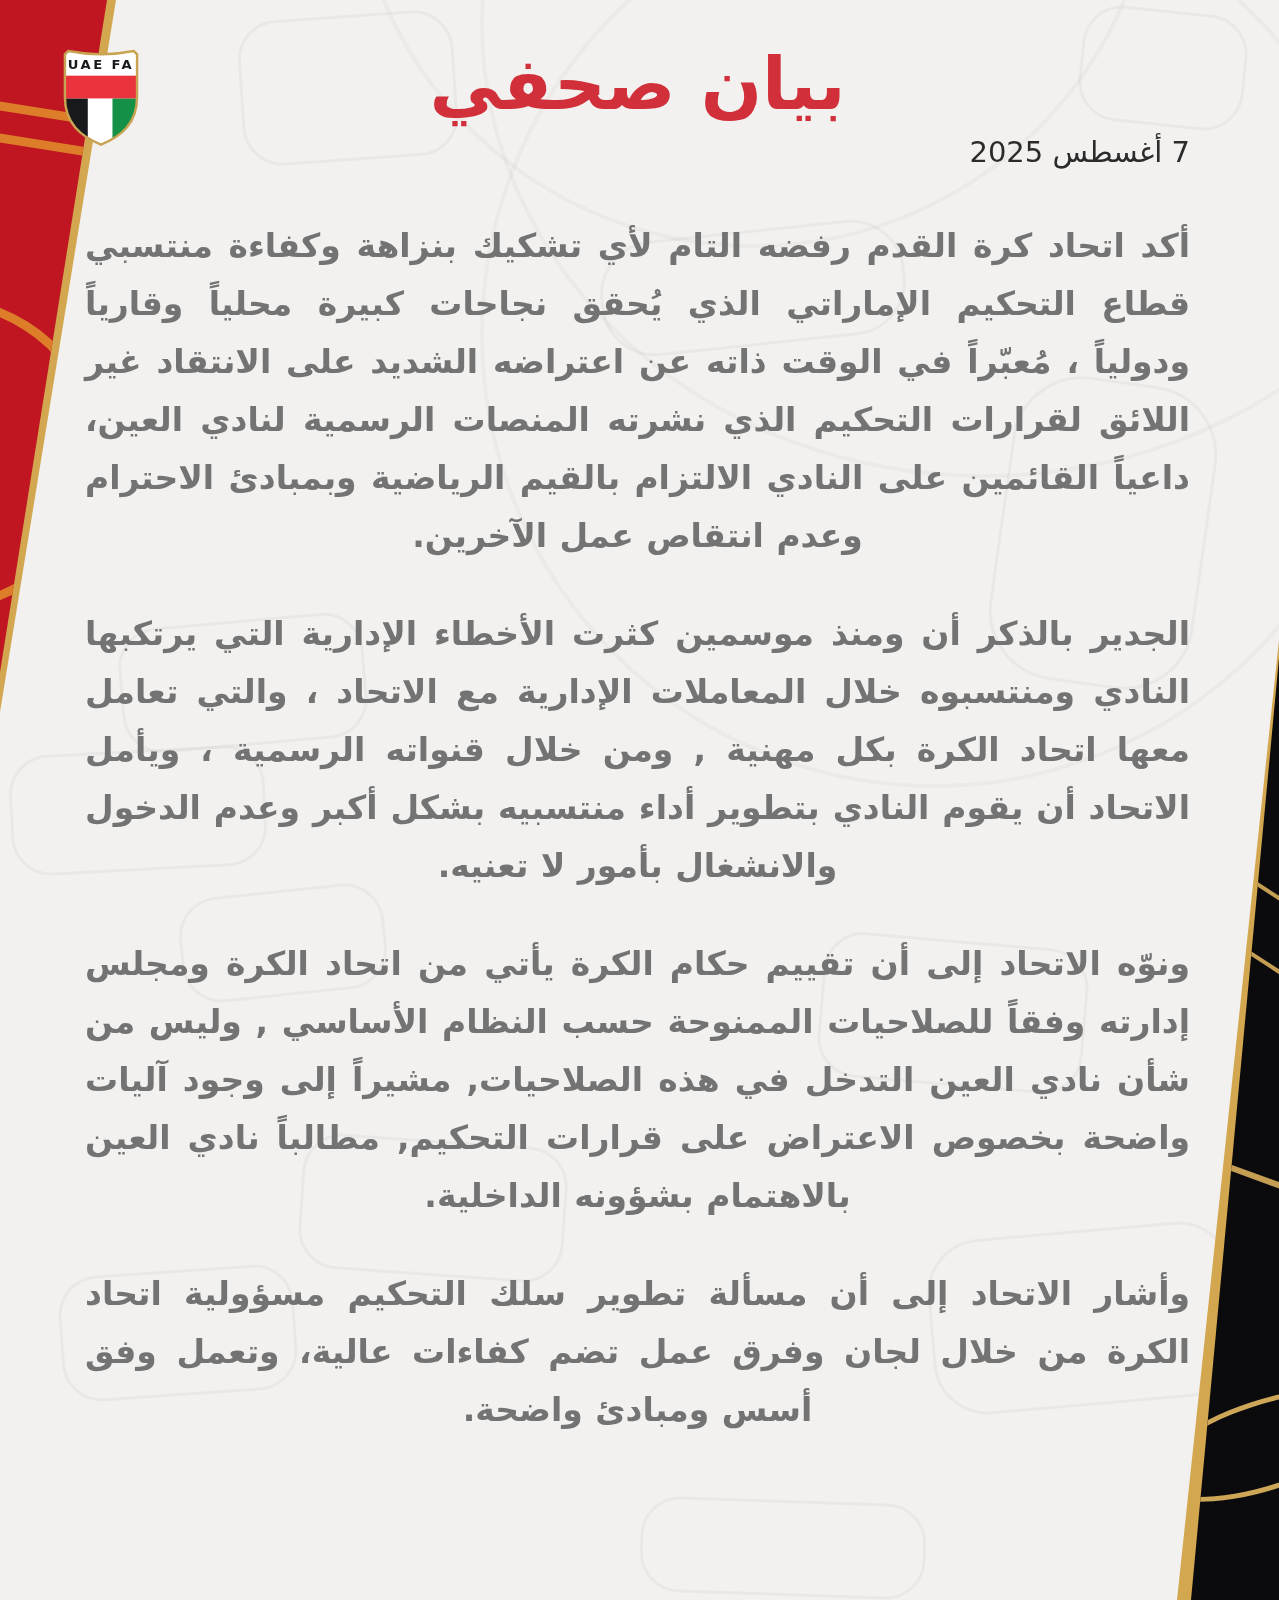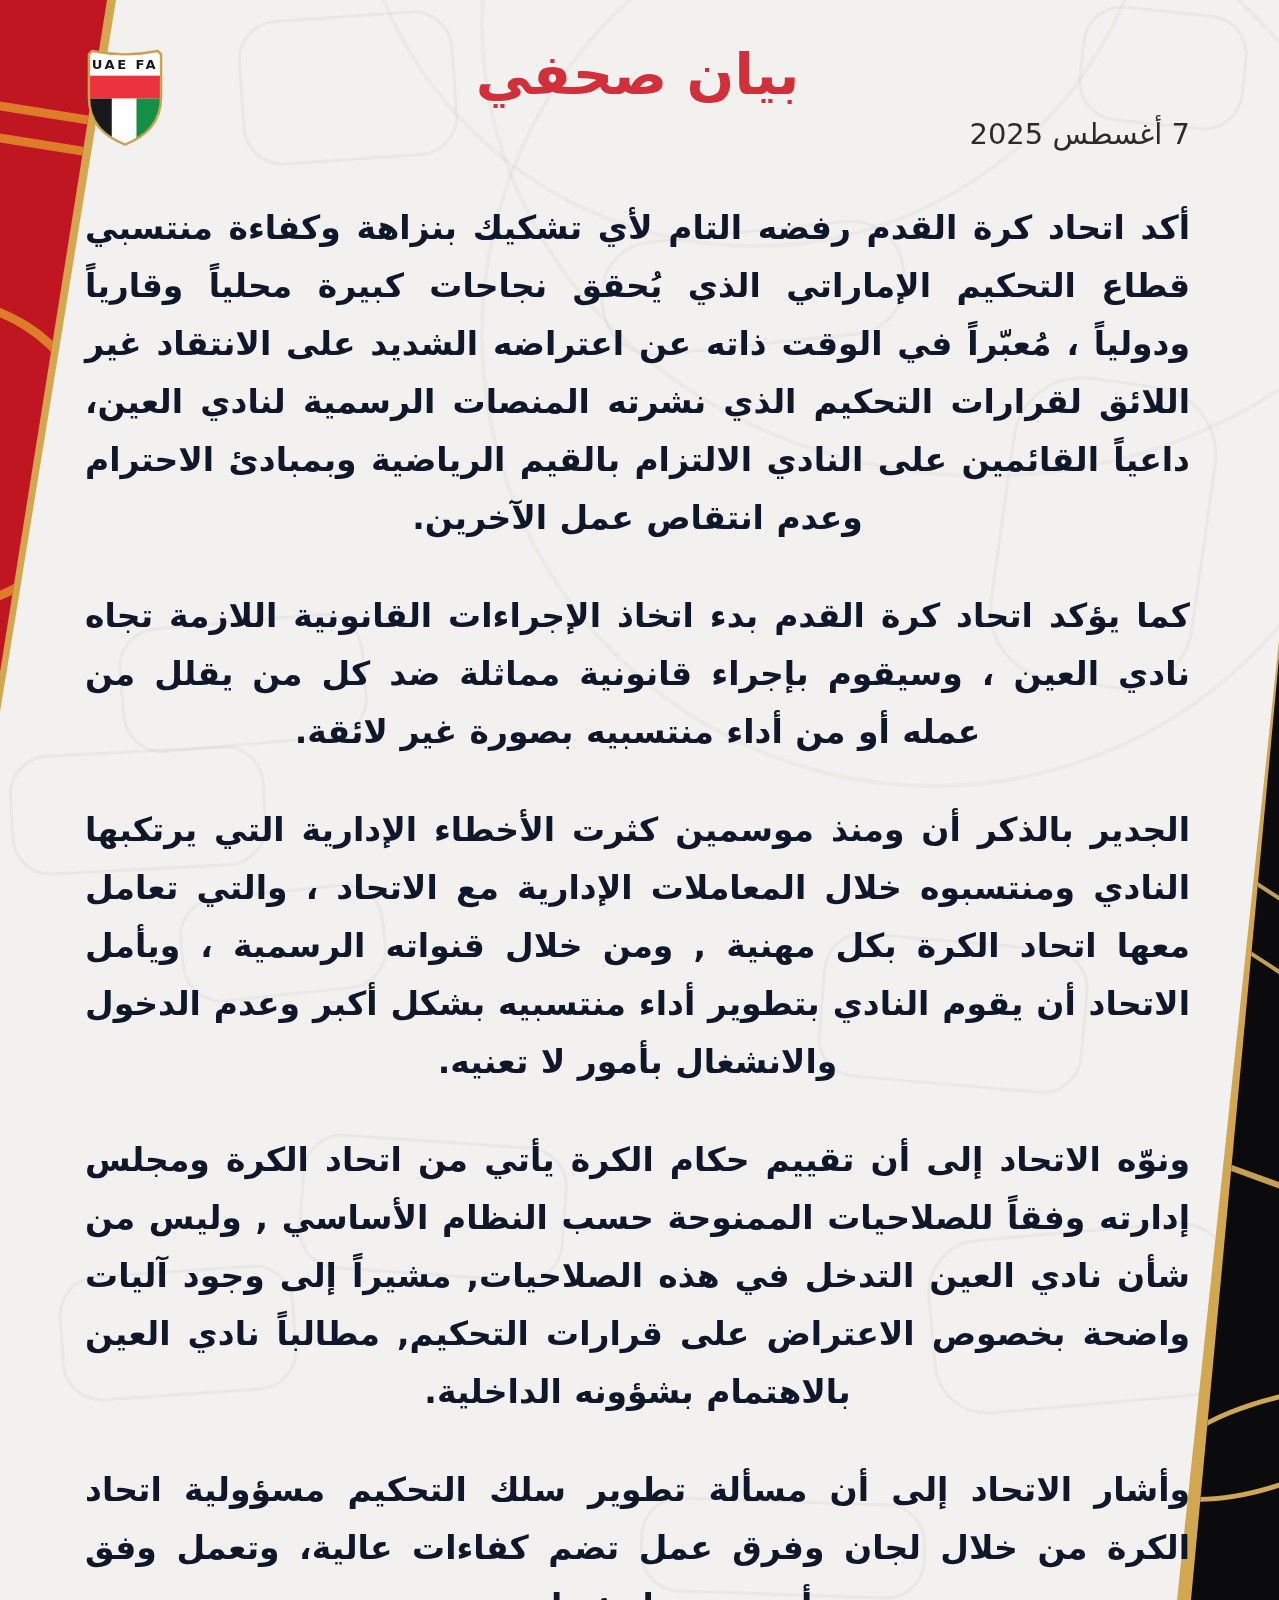--- a/index.html
+++ b/index.html
@@ -59,44 +59,44 @@
     clip-path:polygon(140px 28px,140px 970px,52px 970px);
   }
   .black-band .gline{
     position:absolute;height:4px;background:#cda757;opacity:.95;
   }
   .black-band .gellipse{
     position:absolute;width:230px;height:80px;left:6px;top:770px;
     border:5px solid #cda757;border-radius:50%;transform:rotate(-18deg);
   }
   
-  .crest{position:absolute;left:84px;top:46px;}
+  .crest{position:absolute;left:60px;top:46px;}
   
   .column{
     position:absolute;left:85px;top:30px;width:1105px;
     direction:rtl;
   }
   .title{
     margin:14px 0 0 0;
     text-align:center;
     color:#d12f39;
-    font-size:56px;line-height:1.12;
+    font-size:72px;line-height:1.12;
     font-weight:bold;
     letter-spacing:-1px;
   }
   .date{
     margin-top:10px;
     text-align:right;
     color:#2b2b2b;
     font-size:29px;font-weight:500;
   }
   .body-text{margin-top:48px;}
   .body-text p{
     margin:0 0 40px 0;
-    color:#0f172a;
+    color:#737373;
     font-size:33px;
     font-weight:bold;
     line-height:58px;
     text-align:justify;
     text-align-last:center;
     word-spacing:1px;
   }
 </style>
 </head>
 <body>
@@ -157,19 +157,18 @@
     </g>
     <path d="M10 6 Q50 14 90 6 L94 10 V62 C94 94 75 110 50 120 C25 110 6 94 6 62 V10 Z" fill="none" stroke="#c8a452" stroke-width="3"></path>
   </svg>
 </div>
 
 <div class="column">
   <h1 class="title">بيان صحفي</h1>
   <div class="date">7 أغسطس 2025</div>
   <div class="body-text">
     <p>أكد اتحاد كرة القدم رفضه التام لأي تشكيك بنزاهة وكفاءة منتسبي قطاع التحكيم الإماراتي الذي يُحقق نجاحات كبيرة محلياً وقارياً ودولياً ، مُعبّراً في الوقت ذاته عن اعتراضه الشديد على الانتقاد غير اللائق لقرارات التحكيم الذي نشرته المنصات الرسمية لنادي العين، داعياً القائمين على النادي الالتزام بالقيم الرياضية وبمبادئ الاحترام وعدم انتقاص عمل الآخرين.</p>
-    <p>كما يؤكد اتحاد كرة القدم بدء اتخاذ الإجراءات القانونية اللازمة تجاه نادي العين ، وسيقوم بإجراء قانونية مماثلة ضد كل من يقلل من عمله أو من أداء منتسبيه بصورة غير لائقة.</p>
     <p>الجدير بالذكر أن ومنذ موسمين كثرت الأخطاء الإدارية التي يرتكبها النادي ومنتسبوه خلال المعاملات الإدارية مع الاتحاد ، والتي تعامل معها اتحاد الكرة بكل مهنية , ومن خلال قنواته الرسمية ، ويأمل الاتحاد أن يقوم النادي بتطوير أداء منتسبيه بشكل أكبر وعدم الدخول والانشغال بأمور لا تعنيه.</p>
     <p>ونوّه الاتحاد إلى أن تقييم حكام الكرة يأتي من اتحاد الكرة ومجلس إدارته وفقاً للصلاحيات الممنوحة حسب النظام الأساسي , وليس من شأن نادي العين التدخل في هذه الصلاحيات, مشيراً إلى وجود آليات واضحة بخصوص الاعتراض على قرارات التحكيم, مطالباً نادي العين بالاهتمام بشؤونه الداخلية.</p>
     <p>وأشار الاتحاد إلى أن مسألة تطوير سلك التحكيم مسؤولية اتحاد الكرة من خلال لجان وفرق عمل تضم كفاءات عالية، وتعمل وفق أسس ومبادئ واضحة.</p>
 
   </div>
 </div>
 
 </body></html>

